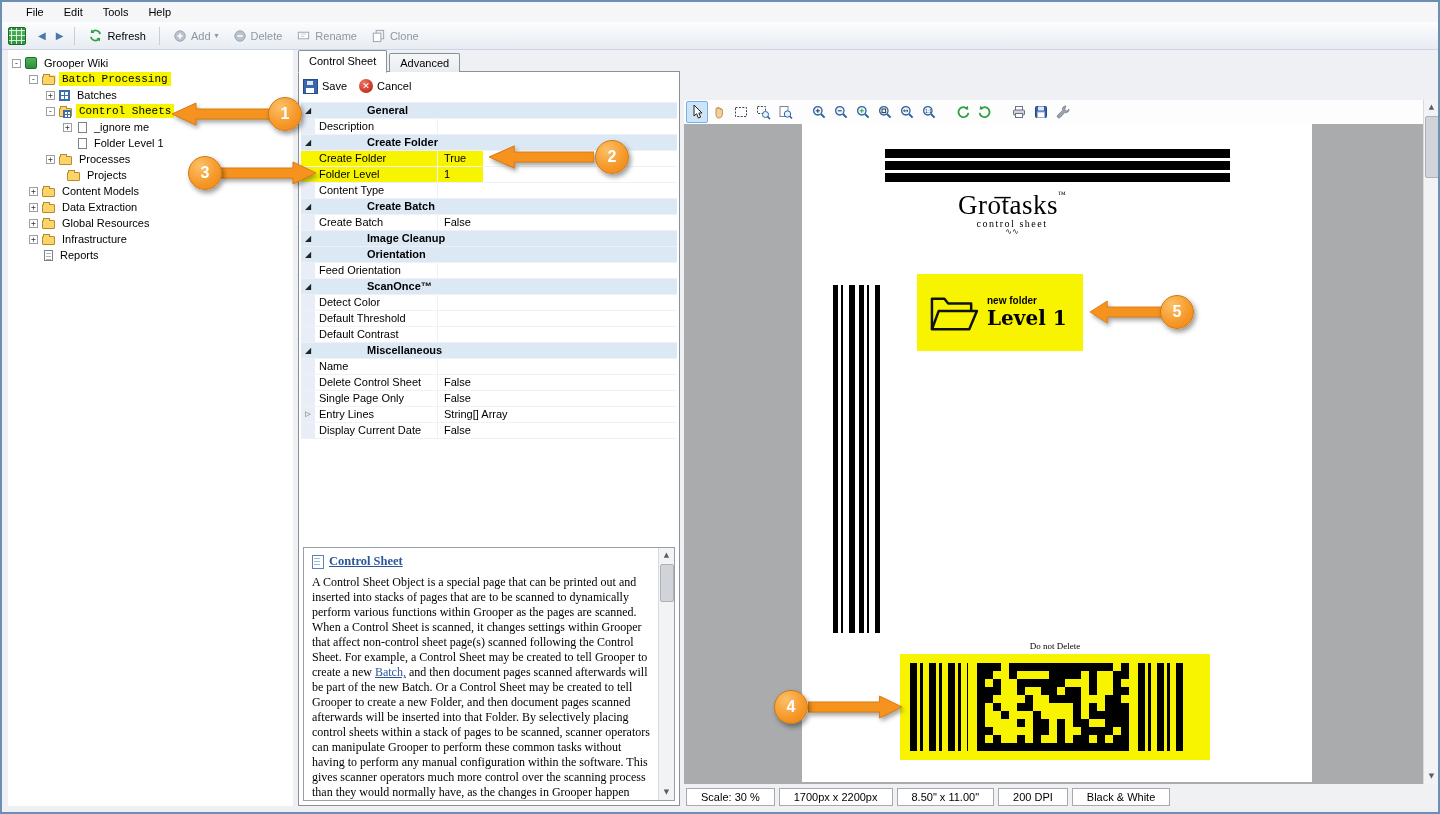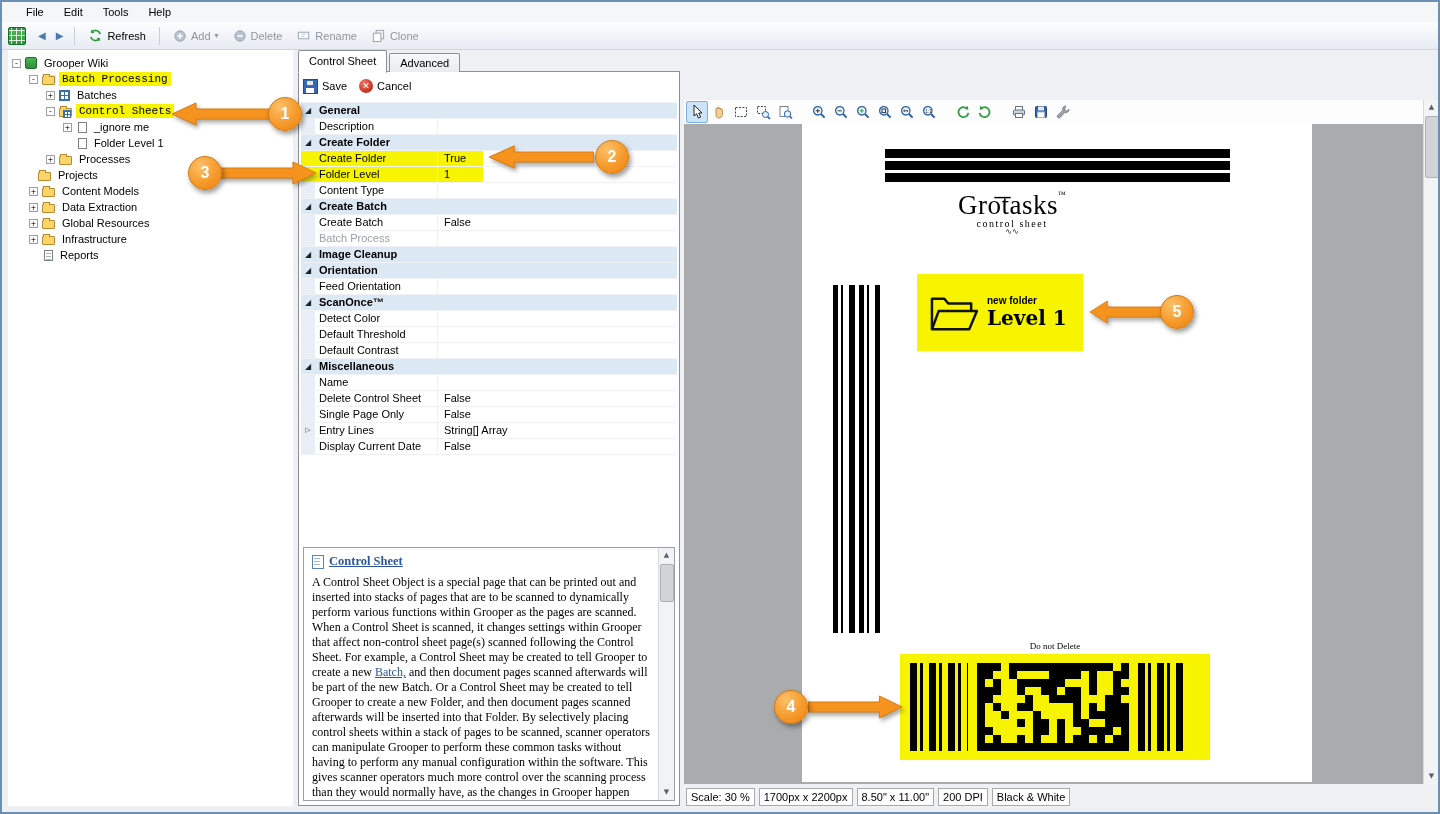--- a/index.html
+++ b/index.html
@@ -53,21 +53,21 @@
   .canico{width:14px;height:14px;border-radius:50%;background:radial-gradient(circle at 35% 30%,#ef7663,#c22d1a 75%);
           color:#fff;font:bold 9px/14px "DejaVu Sans",sans-serif;text-align:center;}
   
   #pgrid{position:absolute;left:2px;top:30px;width:376px;border-top:1px solid #eef2f8;}
   .prow{display:flex;height:16px;line-height:15px;border-bottom:1px solid #eef2f8;box-sizing:border-box;}
   .pgut{width:14px;flex:none;background:#e9eef6;text-align:center;font:7px/15px "DejaVu Sans",sans-serif;color:#444;}
   .pname{width:118px;flex:none;padding-left:4px;overflow:hidden;white-space:nowrap;}
   .pval{flex:1;padding-left:6px;border-left:1px solid #eef2f8;white-space:nowrap;overflow:hidden;}
   .pcat{background:#dde8f5;font-weight:bold;}
   .pcat .pgut{background:#dde8f5;font-size:8px;color:#222;}
-  .pcat .pname{width:auto;}
+  .pcat .pname{width:auto;margin-left:48px;}
   .prow.hl{background:linear-gradient(to right,#f8f400 0,#f8f400 182px,#fff 182px);}
   .prow.hl .pgut{background:transparent;}
   .prow.dis .pname{color:#9aa0a6;}
   
   #helpbox{position:absolute;left:4px;right:4px;top:475px;bottom:4px;border:1px solid #9aa0a8;background:#fff;
            font-family:"Liberation Serif",serif;font-size:12px;line-height:15px;padding:5px 22px 4px 8px;
            box-sizing:border-box;overflow:hidden;}
   .help-title{display:flex;align-items:center;gap:5px;margin:1px 0 6px;}
   .help-link{color:#2b579a;font-weight:bold;text-decoration:underline;font-size:12.5px;}
   .help-doc{width:10px;height:12px;border:1px solid #5b82b5;background:#fff;flex:none;
@@ -80,21 +80,21 @@
   .sarr.dn{bottom:0;}
   .sthumb{position:absolute;left:1px;width:12px;height:36px;top:16px;background:#d0d3d8;border:1px solid #aeb2b8;border-radius:2px;}
   
   #vtoolbar{position:absolute;left:682px;top:98px;width:739px;height:24px;background:#fdfdfe;display:flex;align-items:center;padding-left:2px;}
   .vicon{width:22px;height:22px;display:flex;align-items:center;justify-content:center;border-radius:2px;flex:none;}
   .vicon.sel{background:#cde3f7;border:1px solid #7ab0e0;box-sizing:border-box;}
   .vgap{width:12px;flex:none;}
   #vcanvas{position:absolute;left:682px;top:122px;width:739px;height:660px;background:#a9abad;overflow:hidden;}
   #vscroll2{position:absolute;left:1421px;top:98px;width:15px;height:684px;background:#f2f3f5;border-left:1px solid #d7d9dd;}
   #vstatus{position:absolute;left:682px;top:784px;width:754px;height:21px;background:#f0f1f3;display:flex;align-items:center;gap:4px;padding-left:2px;}
-  .scell{border:1px solid #a6a9ad;background:#fff;padding:1px 4px;height:14px;line-height:14px;white-space:nowrap;}
+  .scell{border:1px solid #a6a9ad;background:#fff;padding:1px 14px;height:14px;line-height:14px;white-space:nowrap;}
   
   #page{position:absolute;left:118px;top:0;width:510px;height:658px;background:#fff;font-family:"Liberation Serif",serif;}
   .topbars{position:absolute;left:83px;top:25px;width:345px;height:33px;
            background:repeating-linear-gradient(#000 0 9px,transparent 9px 12px);}
   .logo{position:absolute;left:130px;top:66px;width:160px;text-align:center;}
   .logo-main{font-size:27px;letter-spacing:.5px;}
   .logo-tm{font-size:8px;vertical-align:top;}
   .logo-sub{font-size:10px;letter-spacing:1.5px;margin-top:-3px;}
   .logo-wave{font-size:8px;line-height:6px;color:#111;font-family:"DejaVu Sans",sans-serif;}
   .leftbars{position:absolute;left:31px;top:161px;width:47px;height:348px;
@@ -202,21 +202,21 @@
       <div class="titem" style="padding-left: 55px;">
     <span class="texp" style="visibility: hidden;"></span>
     <span class="tico ico-page"></span>
     <span class="tlab">Folder Level 1</span>
   </div>
       <div class="titem" style="padding-left: 38px;">
     <span class="texp">+</span>
     <span class="tico ico-folder"></span>
     <span class="tlab">Processes</span>
   </div>
-      <div class="titem" style="padding-left: 17px;">
+      <div class="titem" style="padding-left: 46px;">
     <span class="texp" style="visibility: hidden;"></span>
     <span class="tico ico-folder"></span>
     <span class="tlab">Projects</span>
   </div>
       <div class="titem" style="padding-left: 21px;">
     <span class="texp">+</span>
     <span class="tico ico-folder"></span>
     <span class="tlab">Content Models</span>
   </div>
       <div class="titem" style="padding-left: 21px;">
@@ -291,25 +291,20 @@
   </div>
         <div class="prow pcat">
     <span class="pgut">◢</span>
     <span class="pname">Create Batch</span>
 
   </div>
         <div class="prow">
     <span class="pgut"></span>
     <span class="pname">Create Batch</span>
     <span class="pval">False</span>
-  </div>
-        <div class="prow dis">
-    <span class="pgut"></span>
-    <span class="pname">Batch Process</span>
-    <span class="pval"></span>
   </div>
         <div class="prow pcat">
     <span class="pgut">◢</span>
     <span class="pname">Image Cleanup</span>
 
   </div>
         <div class="prow pcat">
     <span class="pgut">◢</span>
     <span class="pname">Orientation</span>
 

